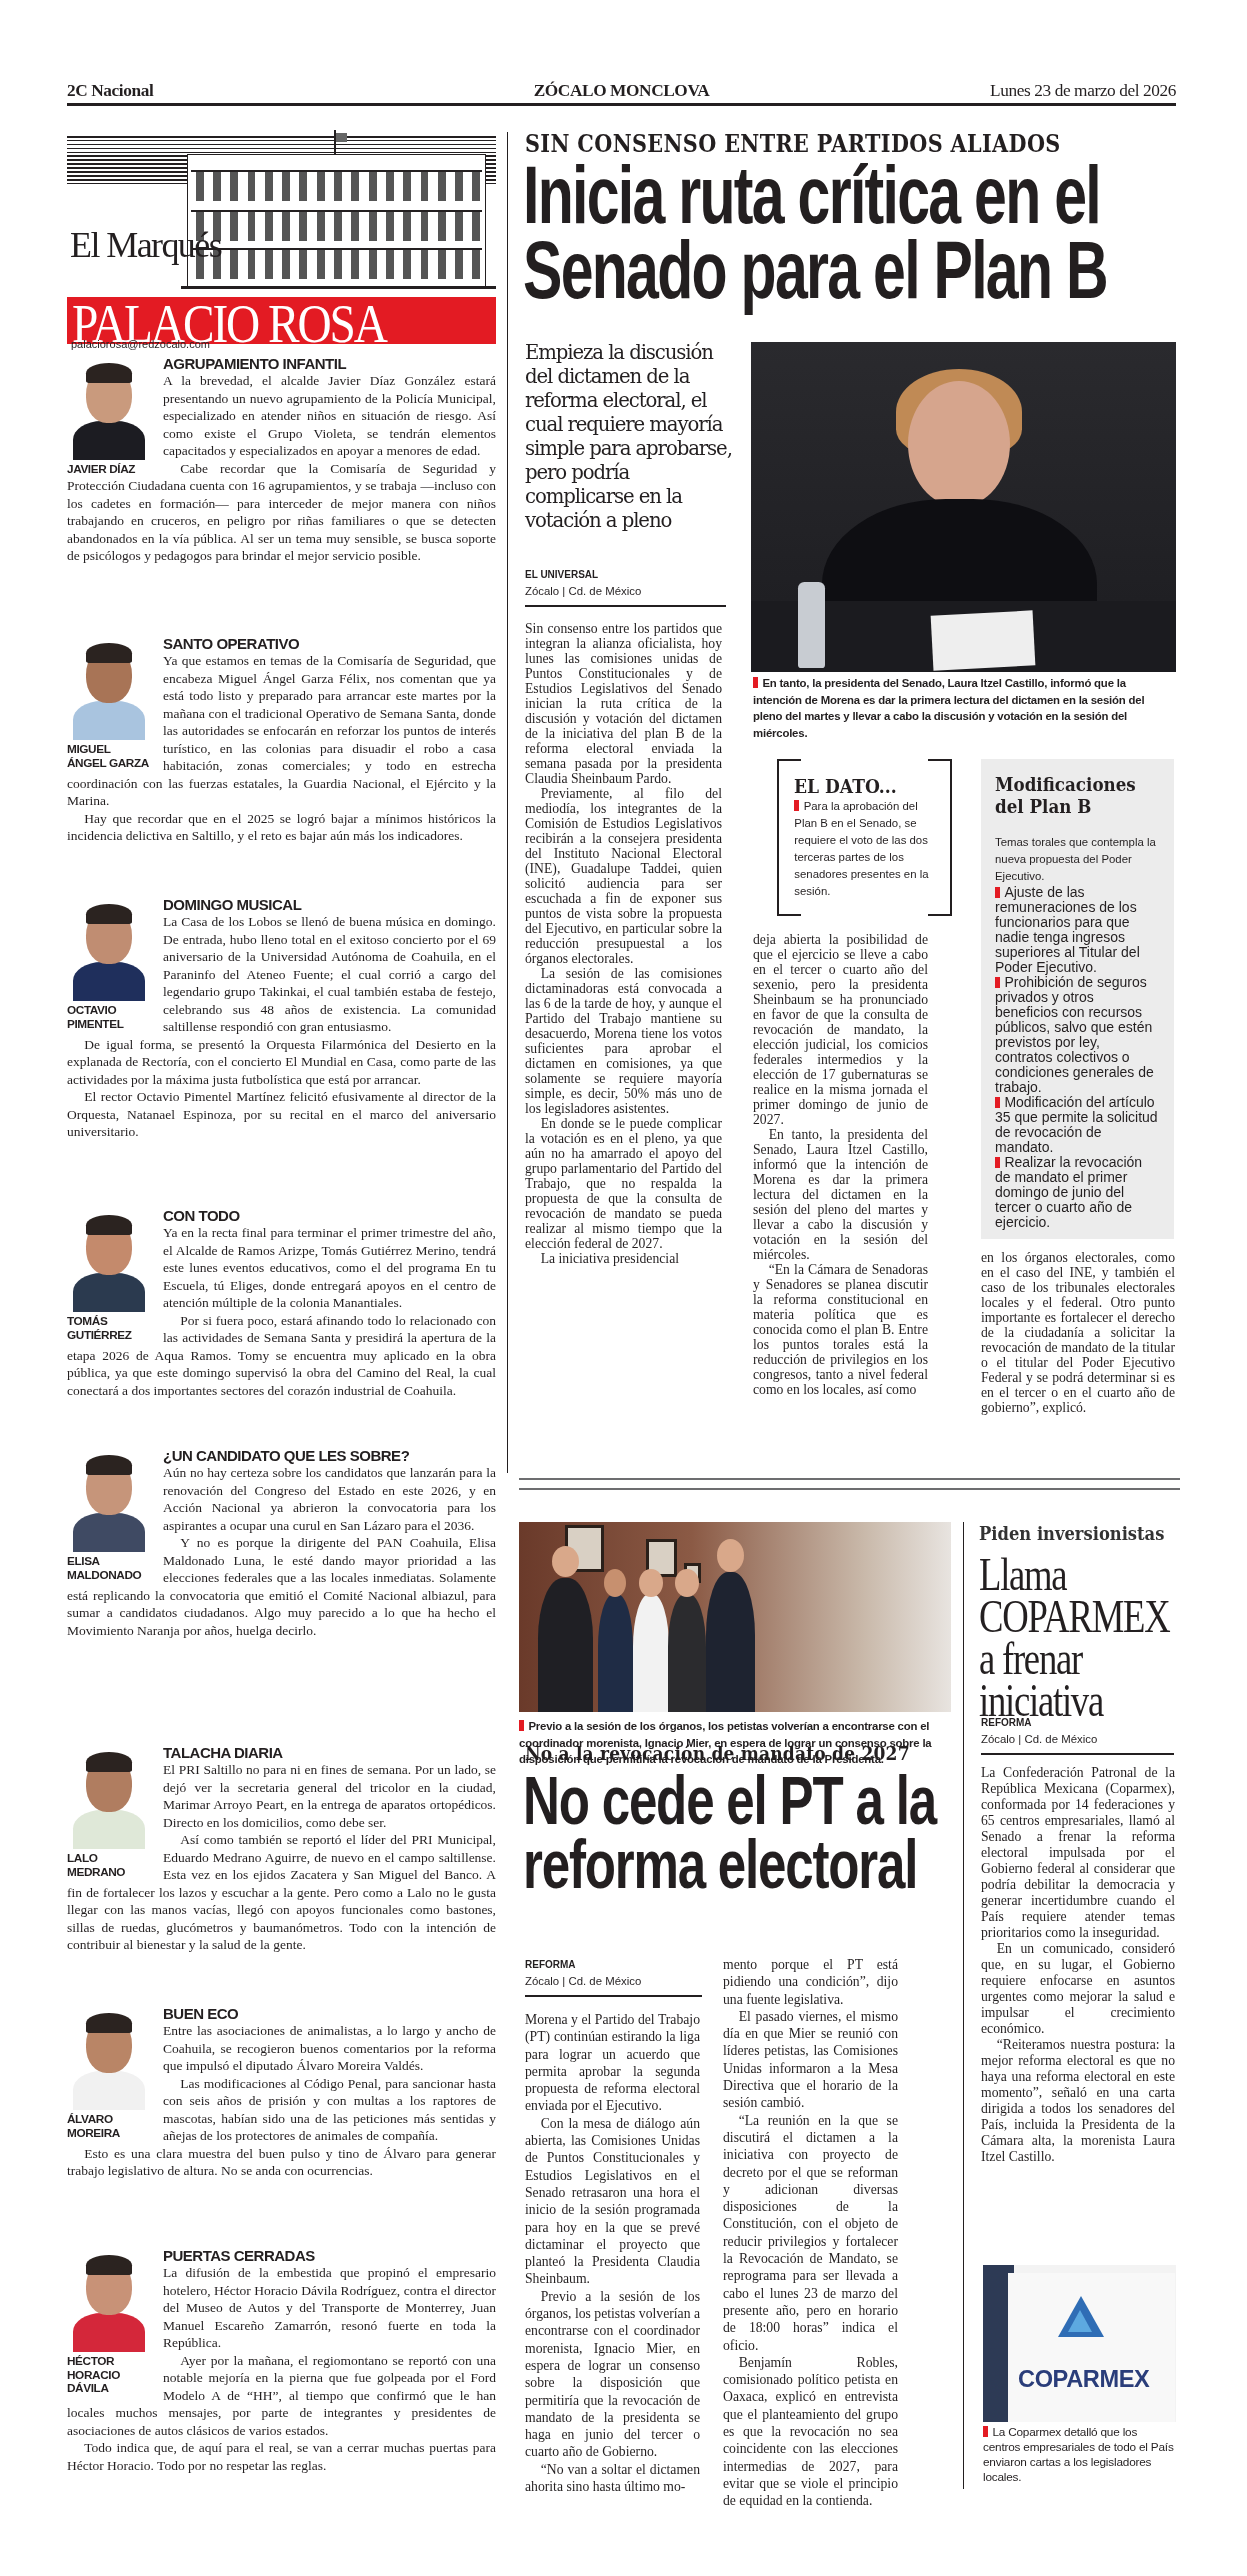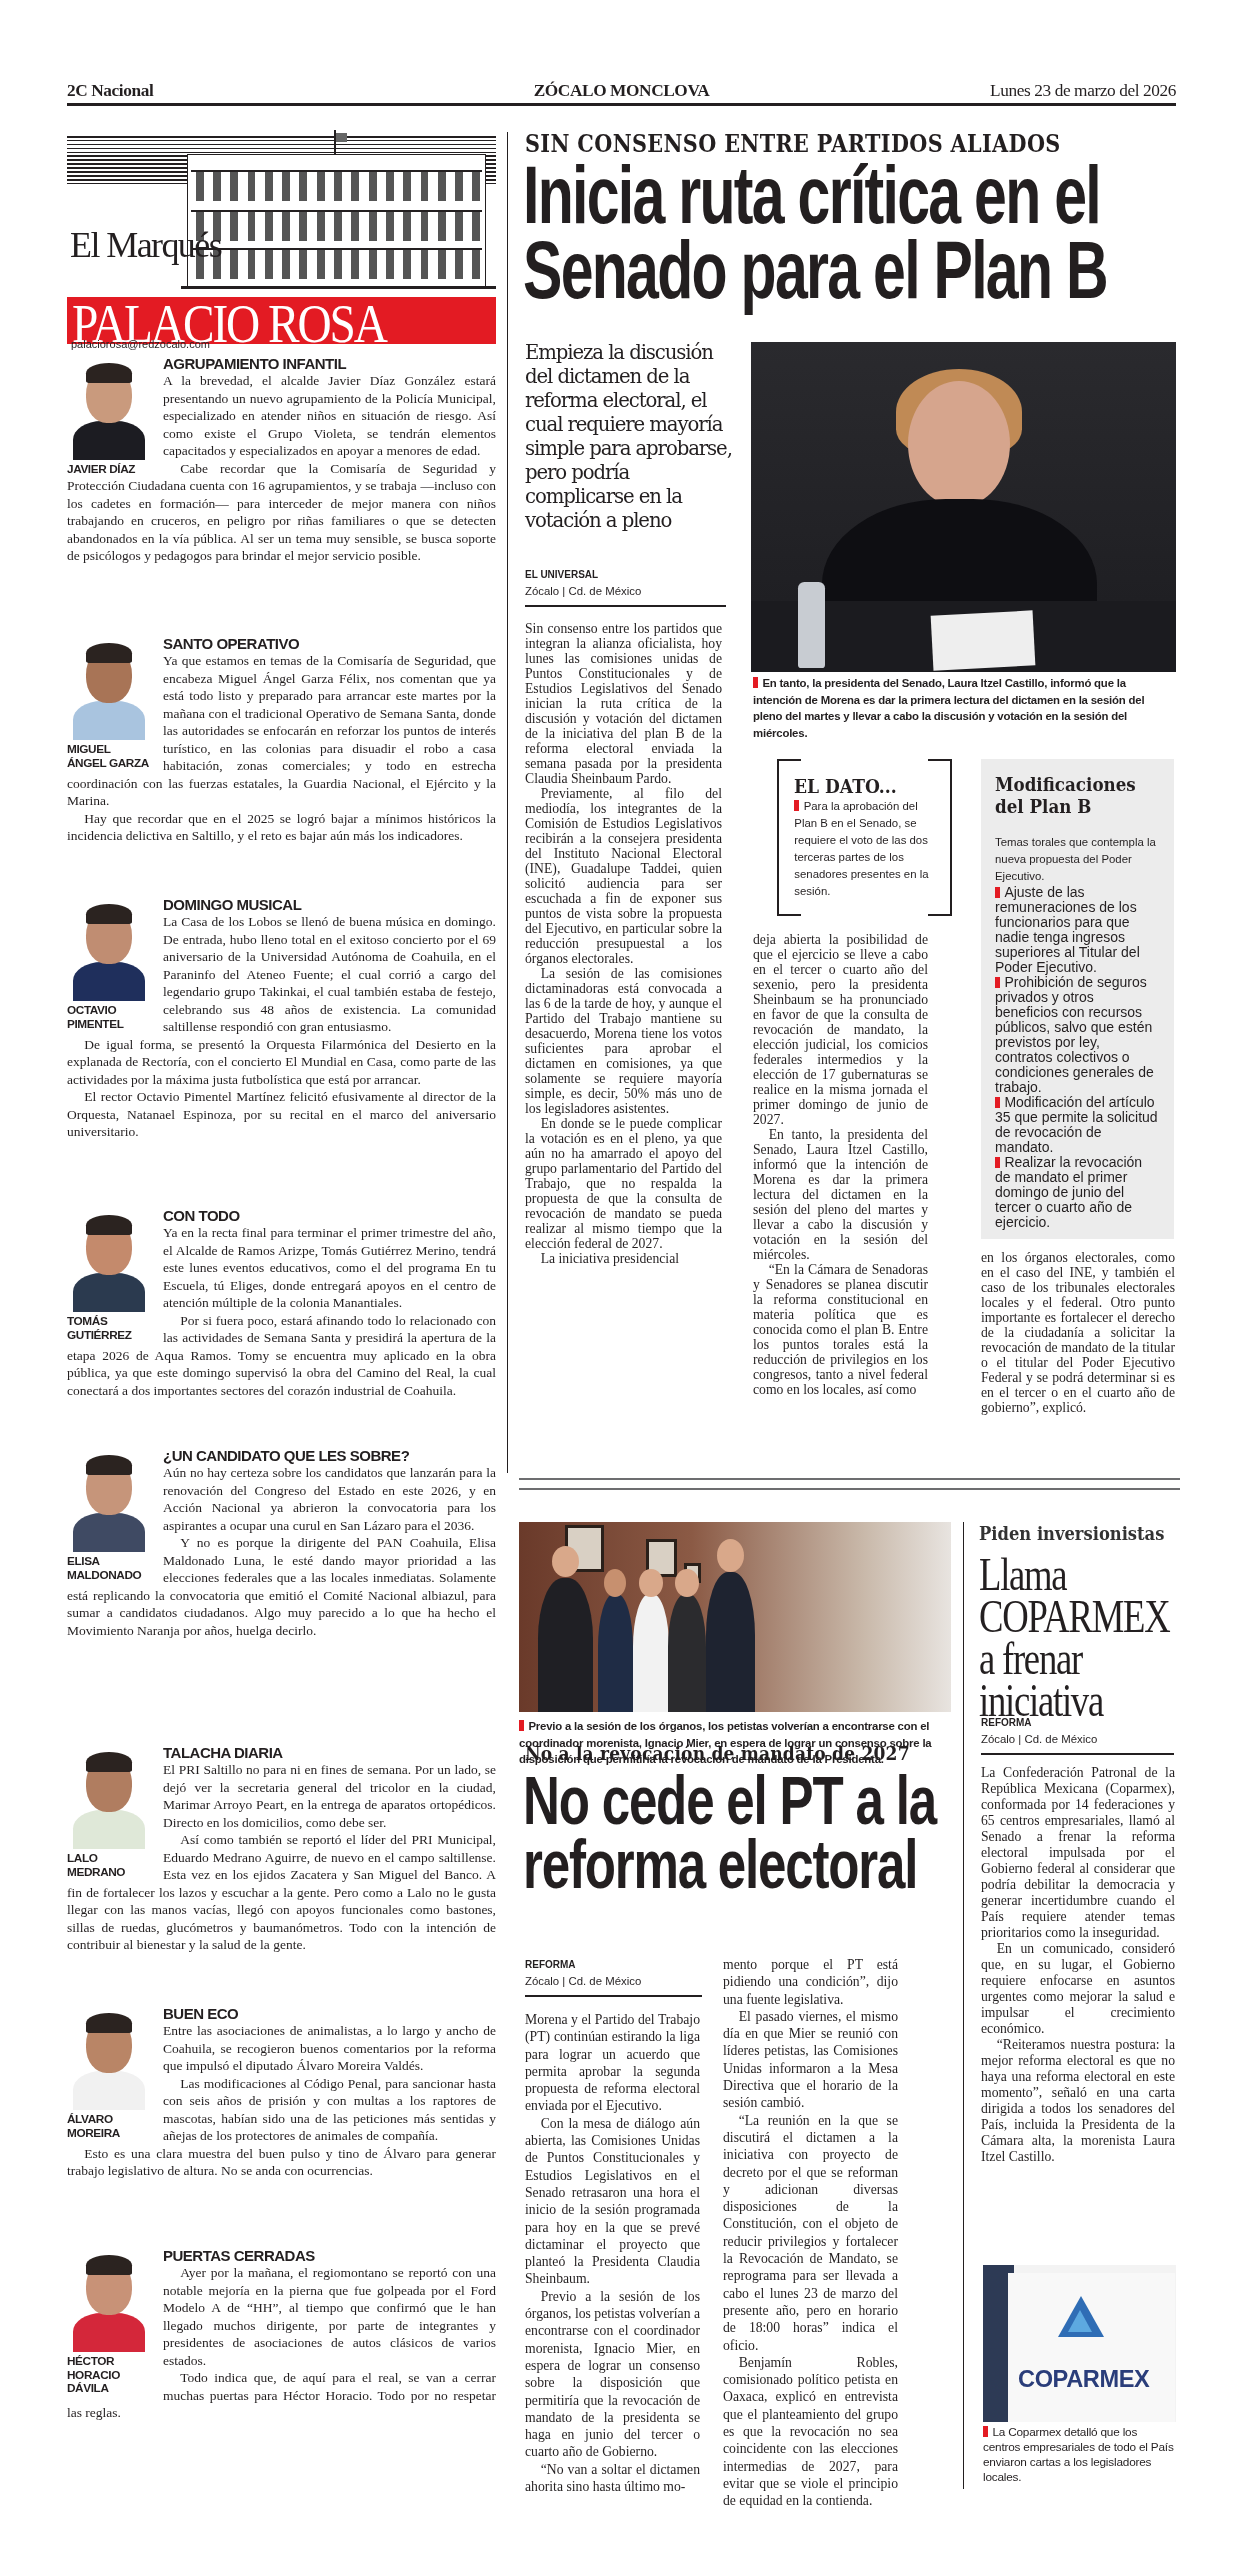--- a/index.html
+++ b/index.html
@@ -202,21 +202,22 @@
       <p>Esto es una clara muestra del buen pulso y tino de Álvaro para generar trabajo legislativo de altura. No se anda con ocurrencias.</p>
     </div>
     <div class="item" style="top: 2247px;">
       <div class="photo">
         <div class="body" style="background:#d4273a"></div>
         <div class="head" style="background:#c89277"></div>
         <div class="hair"></div>
       </div>
       <div class="name">HÉCTOR HORACIO DÁVILA</div>
       <h3>PUERTAS CERRADAS</h3>
-      <p>Ayer por la mañana, el regiomontano se reportó con una notable mejoría en la pierna que fue golpeada por el Ford Modelo A de “HH”, al tiempo que confirmó que le han llegado muchos dirigente, por parte de integrantes y presidentes de asociaciones de autos clásicos de varios estados.</p>
+      <p class="first">La difusión de la embestida que propinó el empresario hotelero, Héctor Horacio Dávila Rodríguez, contra el director del Museo de Autos y del Transporte de Monterrey, Juan Manuel Escareño Zamarrón, resonó fuerte en toda la República.</p>
+      <p>Ayer por la mañana, el regiomontano se reportó con una notable mejoría en la pierna que fue golpeada por el Ford Modelo A de “HH”, al tiempo que confirmó que le han locales muchos mensajes, por parte de integrantes y presidentes de asociaciones de autos clásicos de varios estados.</p>
       <p>Todo indica que, de aquí para el real, se van a cerrar muchas puertas para Héctor Horacio. Todo por no respetar las reglas.</p>
     </div>
   </div>
 
 <div class="abs kicker">SIN CONSENSO ENTRE PARTIDOS ALIADOS</div>
 <div class="abs headline">
   <div>Inicia ruta crítica en el</div>
   <div>Senado para el Plan B</div>
 </div>
 <div class="abs deck">Empieza la discusión del dictamen de la reforma electoral, el cual requiere mayoría simple para aprobarse, pero podría complicarse en la votación a pleno</div>

